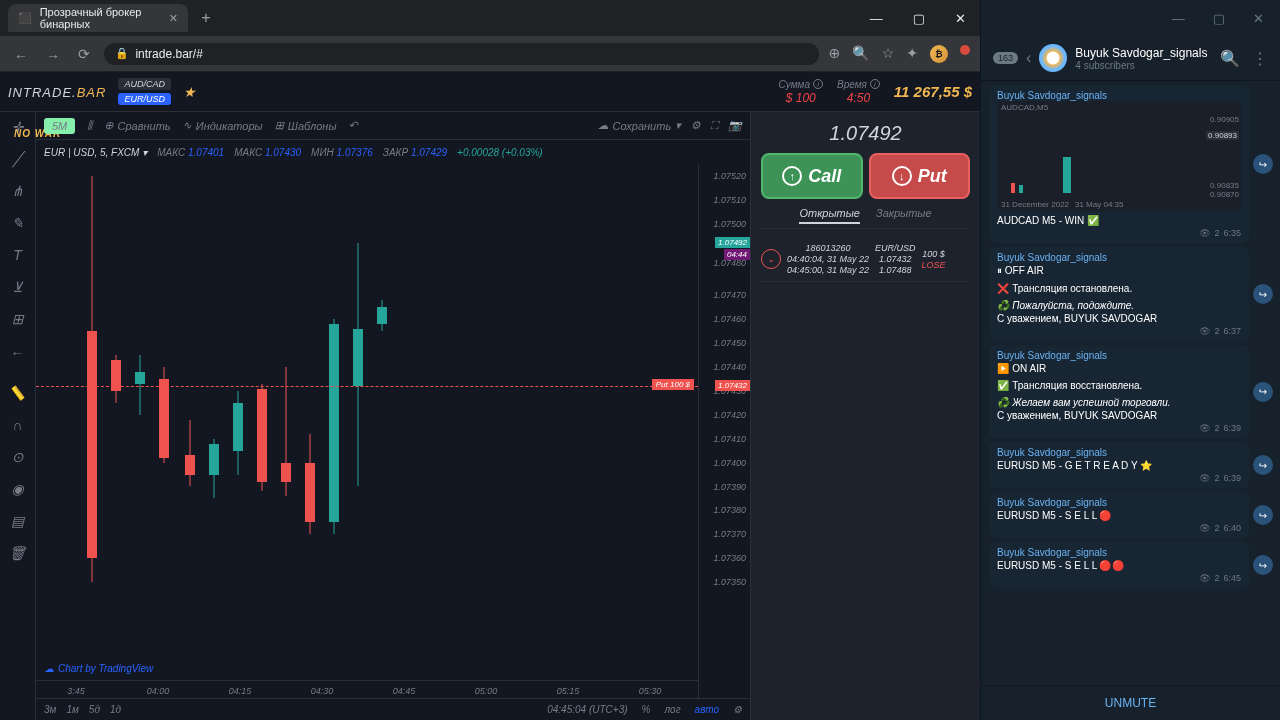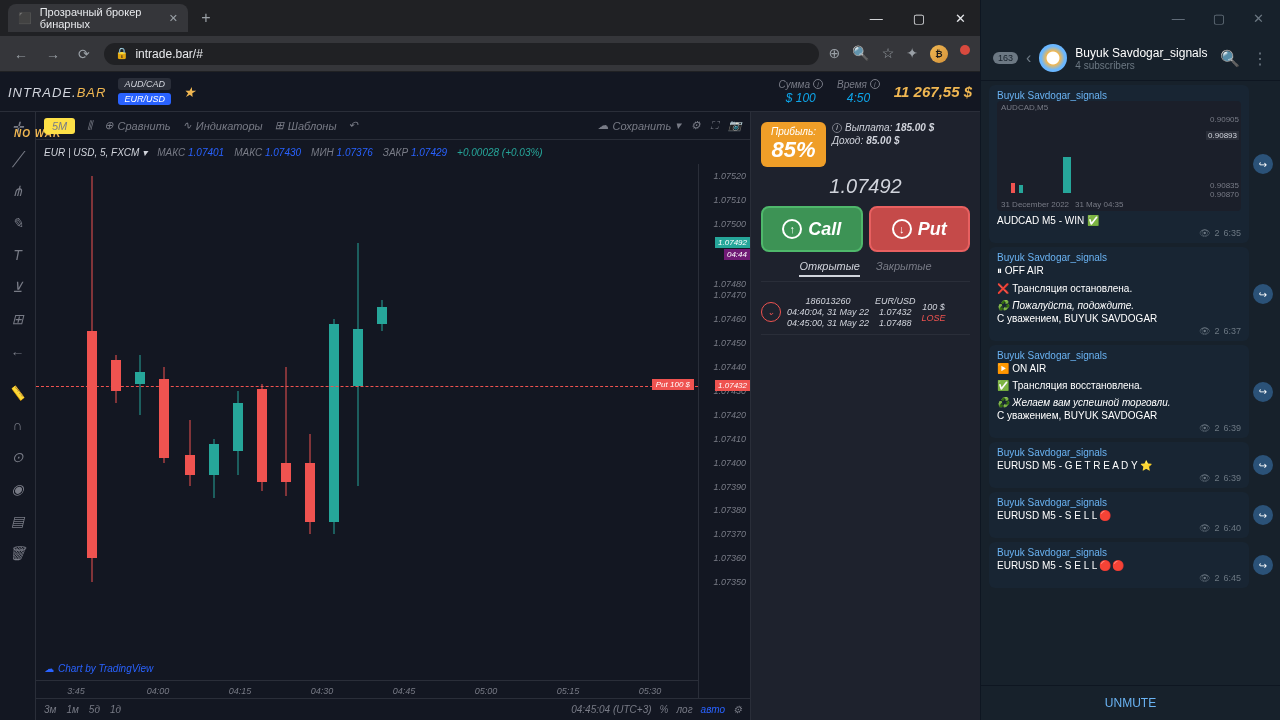--- a/index.html
+++ b/index.html
@@ -32,45 +32,45 @@
 .nowar { color: #f0b752; font-size: 10px; font-weight: bold; letter-spacing: 1px; position: absolute; top: 128px; left: 14px; }
 .pair-pills { display: flex; flex-direction: column; gap: 3px; }
 .pill { font-size: 9px; padding: 1px 6px; border-radius: 3px; background: #2a2e39; color: #d1d4dc; cursor: pointer; }
 .pill.active { background: #2962ff; color: #fff; }
 .star { color: #f0b752; font-size: 14px; }
 
 .hdr-right { margin-left: auto; display: flex; align-items: center; gap: 14px; font-size: 10px; color: #787b86; }
 .hdr-group { display: flex; flex-direction: column; gap: 1px; text-align: center; }
 .hdr-lbl { display: flex; align-items: center; gap: 3px; }
 .info-ic { border: 1px solid #787b86; border-radius: 50%; width: 10px; height: 10px; display: inline-flex; align-items: center; justify-content: center; font-size: 7px; }
-.hdr-val { font-size: 12px; color: #0ea5e9; }
+.hdr-val { font-size: 12px; color: #ef4444; }
 .balance { font-size: 15px; color: #f0b752; font-weight: bold; }
 
 
 .main { flex: 1; display: flex; }
 .tool-strip { width: 36px; background: #131722; border-right: 1px solid #2a2e39; padding-top: 6px; display: flex; flex-direction: column; align-items: center; gap: 14px; }
 .tool { color: #787b86; cursor: pointer; font-size: 14px; width: 24px; height: 18px; display: flex; align-items: center; justify-content: center; }
 
 .chart-area { flex: 1; display: flex; flex-direction: column; position: relative; }
 .chart-toolbar { height: 28px; display: flex; align-items: center; padding: 0 8px; gap: 12px; border-bottom: 1px solid #2a2e39; font-size: 11px; color: #787b86; }
 .tb-item { cursor: pointer; display: flex; align-items: center; gap: 4px; }
-.tb-5m { background: #fde047; padding: 2px 8px; border-radius: 3px; }
+.tb-5m { background: #86efac; padding: 2px 8px; border-radius: 3px; }
 .tb-right { margin-left: auto; display: flex; gap: 10px; }
 
 .ticker-line { height: 24px; display: flex; align-items: center; padding: 0 8px; gap: 10px; font-size: 10px; color: #787b86; }
 .tk-sym { color: #d1d4dc; }
 .tk-o { color: #2962ff; }
 .tk-h { color: #2962ff; }
 .tk-l { color: #2962ff; }
 .tk-c { color: #2962ff; }
 .tk-chg { color: #26a69a; }
 
 .chart-body { flex: 1; position: relative; background: #131722; }
 .chart-footer { height: 22px; display: flex; align-items: center; padding: 0 8px; font-size: 10px; color: #787b86; gap: 10px; border-top: 1px solid #2a2e39; }
-.cf-right { margin-left: auto; display: flex; gap: 8px; align-items: center; }
+.cf-right { margin-left: auto; display: flex; gap: 14px; align-items: center; }
 .cf-auto { color: #2962ff; }
 
 
 .y-axis { position: absolute; right: 0; top: 0; bottom: 0; width: 52px; border-left: 1px solid #2a2e39; }
 .y-tick { position: absolute; right: 4px; font-size: 9px; color: #787b86; transform: translateY(-50%); }
 .x-axis { position: absolute; bottom: 0; left: 0; right: 52px; height: 18px; border-top: 1px solid #2a2e39; }
 .x-tick { position: absolute; bottom: 2px; font-size: 9px; color: #787b86; transform: translateX(-50%); }
 .plot { position: absolute; left: 0; top: 0; right: 52px; bottom: 18px; }
 .candle { position: absolute; width: 16px; }
 .candle .body { position: absolute; left: 3px; right: 3px; }
@@ -239,21 +239,21 @@
             <span><span>МИН</span> <span class="tk-l">1.07376</span></span>
             <span><span>ЗАКР</span> <span class="tk-c">1.07429</span></span>
             <span class="tk-chg">+0.00028 (+0.03%)</span>
           </div>
 
           <div class="chart-body">
             <div class="y-axis" id="y-axis">
                 <div class="y-tick" style="top: 11.9444px;">1.07520</div>
                 <div class="y-tick" style="top: 35.8333px;">1.07510</div>
                 <div class="y-tick" style="top: 59.7222px;">1.07500</div>
-                <div class="y-tick" style="top: 120px; margin-left: 32px;">1.07480</div>
+                <div class="y-tick" style="top: 99px; margin-left: 32px;">1.07480</div>
                 <div class="y-tick" style="top: 131.389px;">1.07470</div>
                 <div class="y-tick" style="top: 155.278px;">1.07460</div>
                 <div class="y-tick" style="top: 179.167px;">1.07450</div>
                 <div class="y-tick" style="top: 203.056px;">1.07440</div>
                 <div class="y-tick" style="top: 226.944px;">1.07430</div>
                 <div class="y-tick" style="top: 250.833px;">1.07420</div>
                 <div class="y-tick" style="top: 274.722px;">1.07410</div>
                 <div class="y-tick" style="top: 298.611px;">1.07400</div>
                 <div class="y-tick" style="top: 322.5px;">1.07390</div>
                 <div class="y-tick" style="top: 346.389px;">1.07380</div>
@@ -342,37 +342,20 @@
               <span>04:45:04 (UTC+3)</span>
               <span class="tb-item">%</span>
               <span class="tb-item">лог</span>
               <span class="tb-item cf-auto">авто</span>
               <span class="tb-item">⚙</span>
             </div>
           </div>
         </div>
 
         <div class="trade-panel">
-          <div class="profit-row">
-            <div class="profit-box">
-              <span class="profit-lbl">Прибыль:</span>
-              <span class="profit-pct">85%</span>
-            </div>
-            <div class="payout">
-              <div class="payout-lbl">
-                  <span class="info-ic">i</span> 
-                  <span>Выплата:</span> 
-                  <b>185.00 $</b>
-                </div>
-              <div class="payout-lbl" style="margin-top:2px;">
-                  <span>Доход:</span> 
-                  <b>85.00 $</b>
-                </div>
-            </div>
-          </div>
           <div class="quote">1.07492</div>
           <div class="btn-row">
             <div class="call-btn">
                 <span class="arr">↑</span>
                 <span>Call</span>
               </div>
             <div class="put-btn">
                 <span class="arr">↓</span>
                 <span>Put</span>
               </div>

